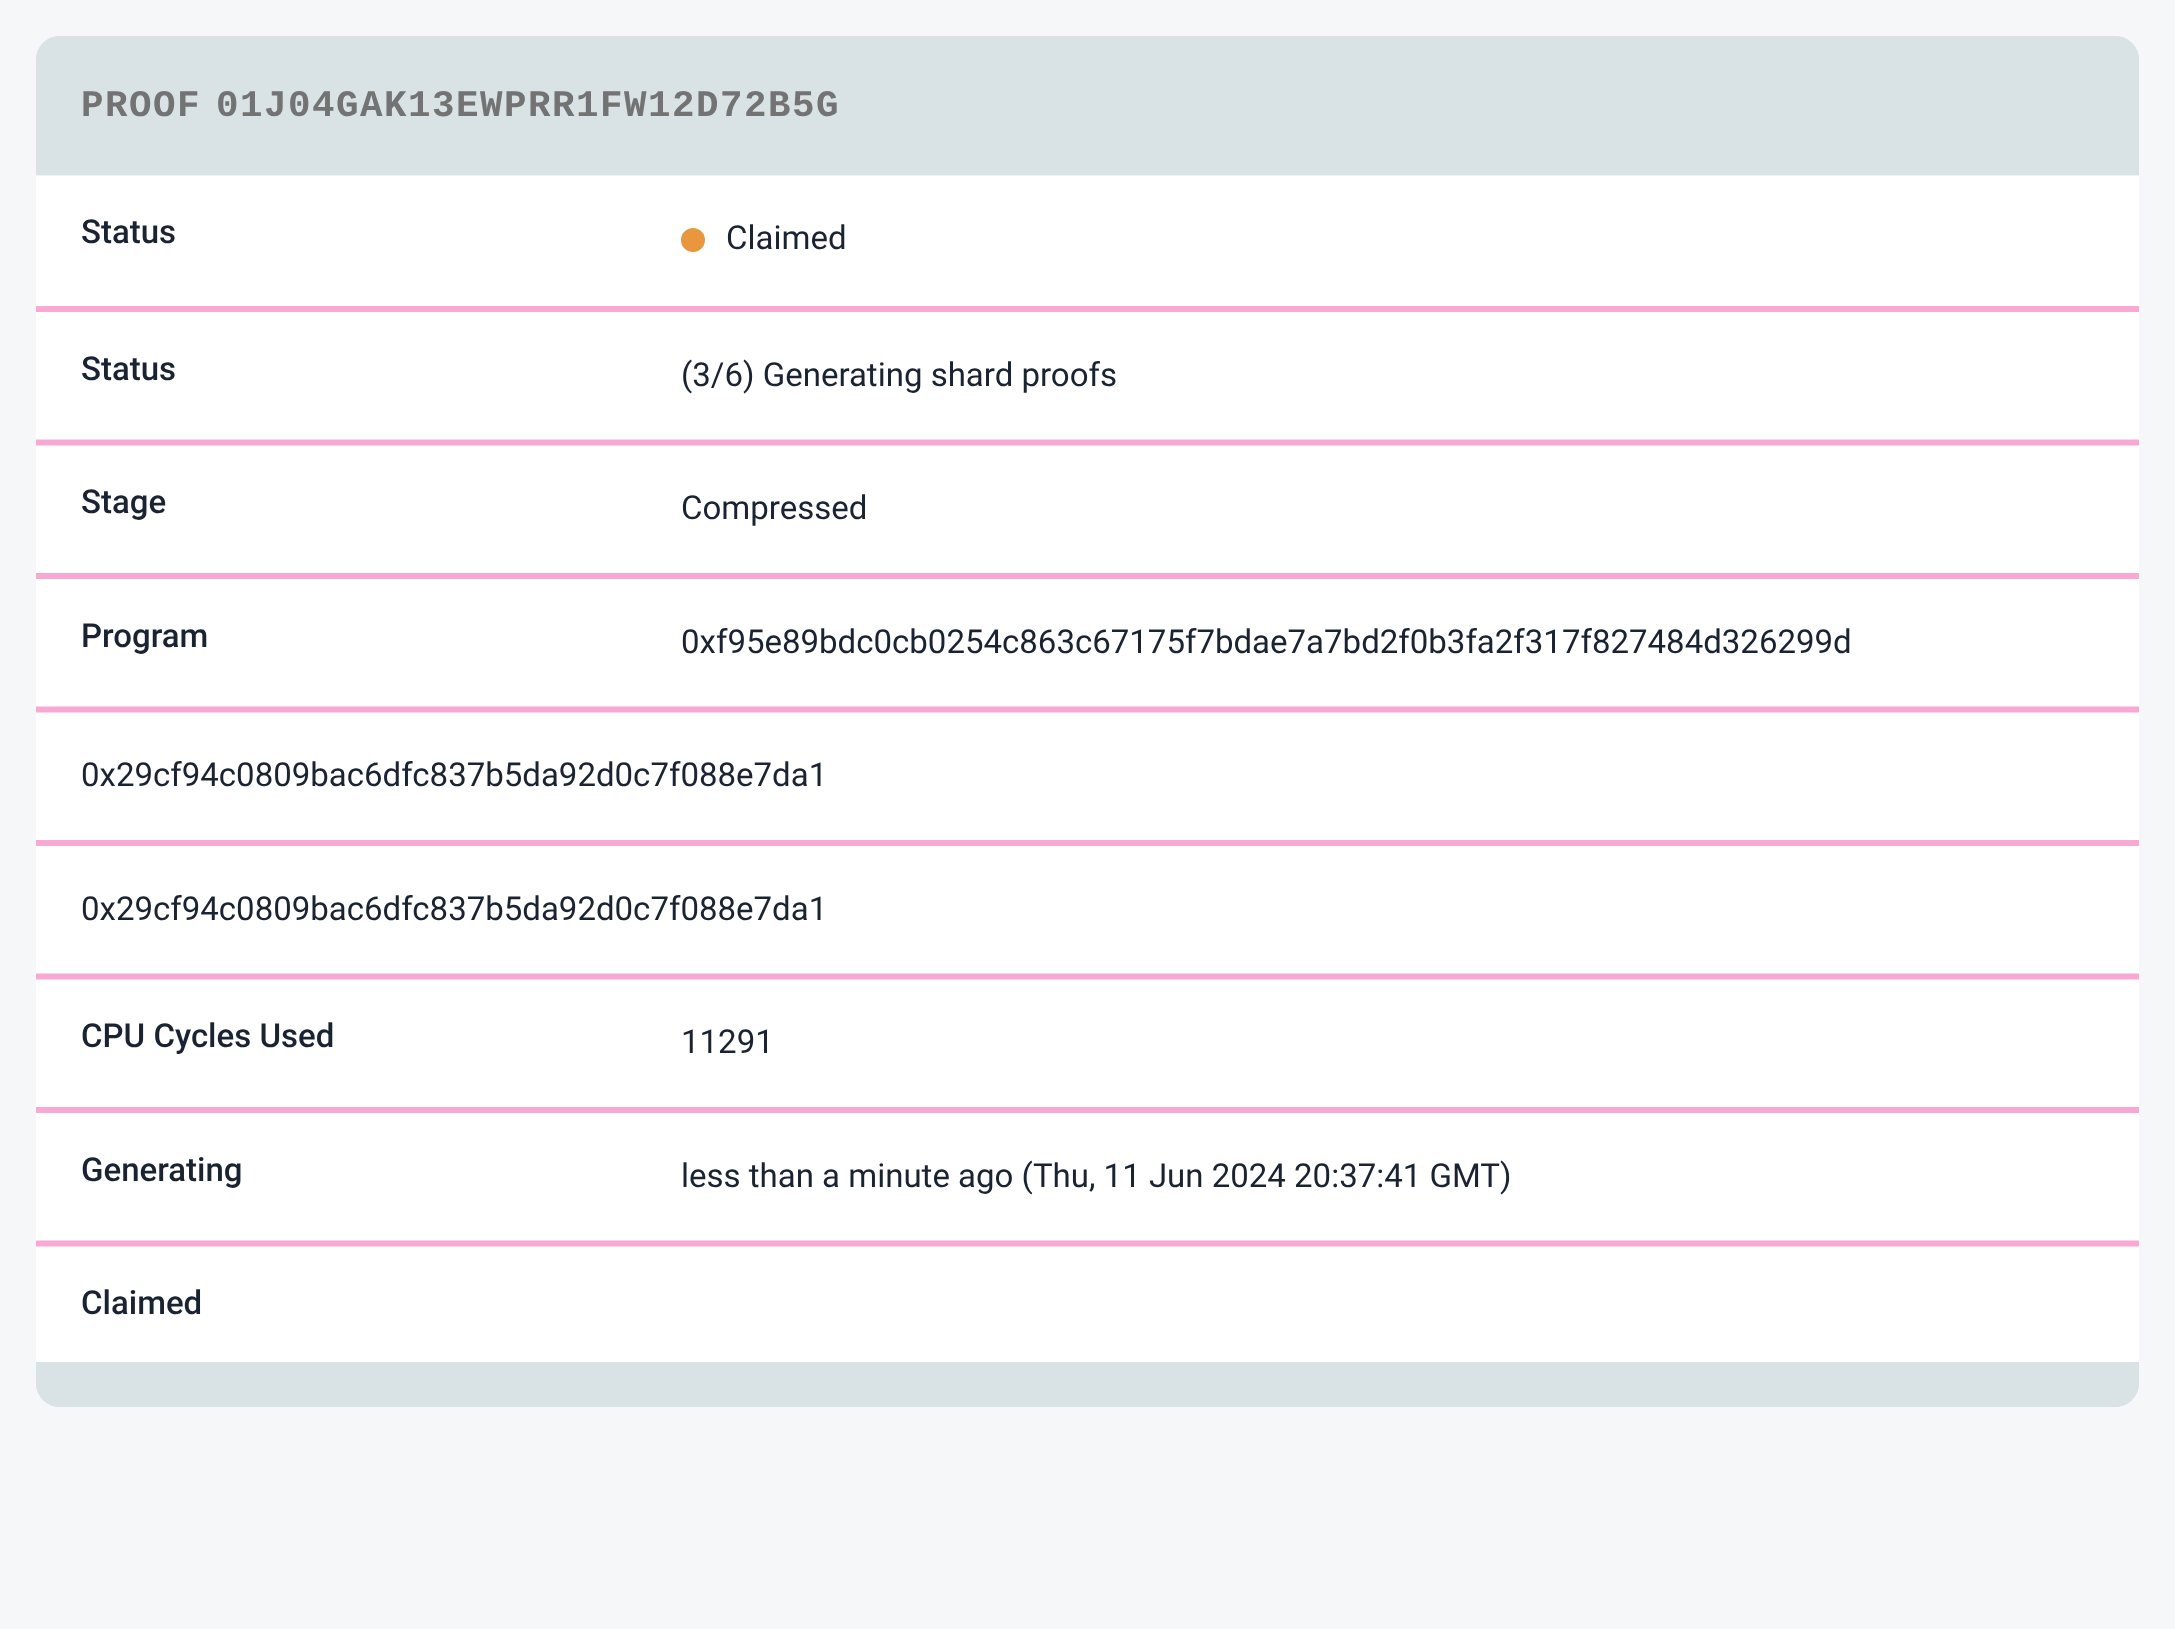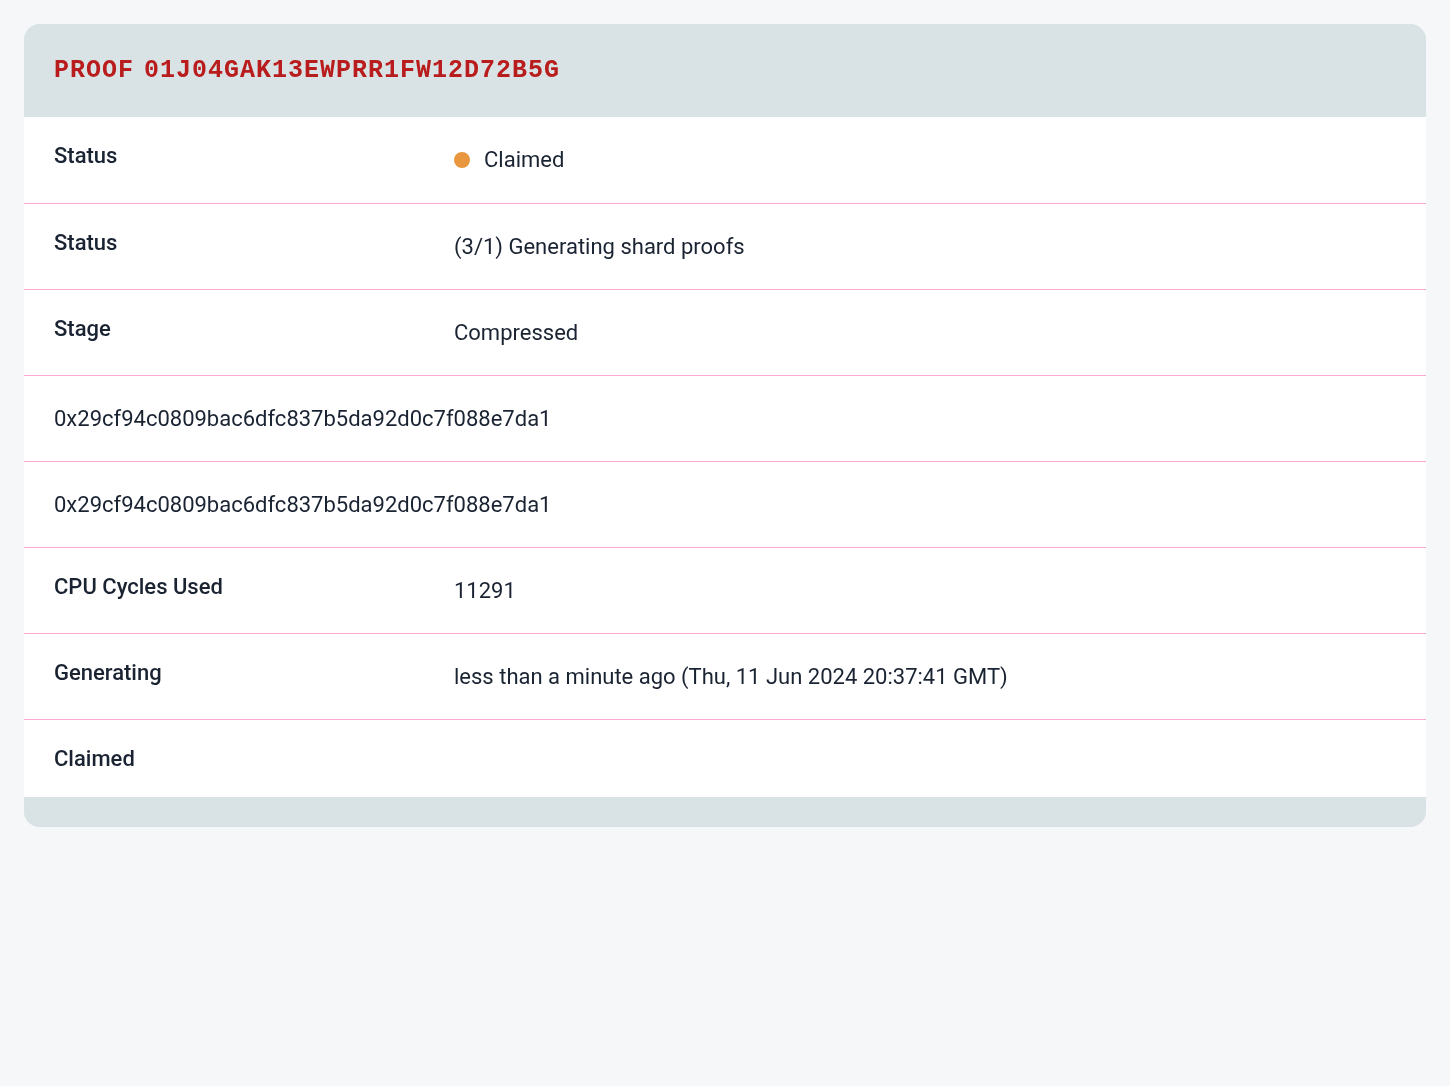--- a/index.html
+++ b/index.html
@@ -22,33 +22,33 @@
     }
     .card-header {
       padding: 32px 30px;
       background: #d9e3e5;
     }
     .card-title {
       font-family: "SFMono-Regular", Consolas, "Liberation Mono", Menlo, Courier, monospace;
       font-size: 25px;
       font-weight: 600;
       letter-spacing: 1px;
-      color: #b91c1c;
+      color: #737373;
     }
     .card-title .label {
       margin-right: 10px;
     }
     .rows {
       background: #ffffff;
     }
     .row {
       display: flex;
       align-items: flex-start;
       padding: 26px 30px;
-      border-bottom: 1px solid #f9a8d4;
+      border-bottom: 4px solid #f9a8d4;
     }
     .row:last-child {
       border-bottom: none;
     }
     .row-label {
       flex: 0 0 400px;
       font-size: 22px;
       font-weight: 500;
       color: #1a2332;
     }
@@ -92,28 +92,32 @@
       <div class="row-value">
         <span class="status-wrap">
           <span class="status-dot" style="background:#e9973f"></span>
           <span>Claimed</span>
         </span>
       </div>
     </div>
 
     <div class="row">
       <div class="row-label">Status</div>
-      <div class="row-value">(3/1) Generating shard proofs</div>
+      <div class="row-value">(3/6) Generating shard proofs</div>
     </div>
 
     <div class="row">
       <div class="row-label">Stage</div>
       <div class="row-value">Compressed</div>
     </div>
 
+    <div class="row">
+      <div class="row-label">Program</div>
+      <div class="row-value">0xf95e89bdc0cb0254c863c67175f7bdae7a7bd2f0b3fa2f317f827484d326299d</div>
+    </div>
 
     <div class="row">
       <div class="row-value">0x29cf94c0809bac6dfc837b5da92d0c7f088e7da1</div>
     </div>
 
     <div class="row">
       <div class="row-value">0x29cf94c0809bac6dfc837b5da92d0c7f088e7da1</div>
     </div>
 
     <div class="row">

